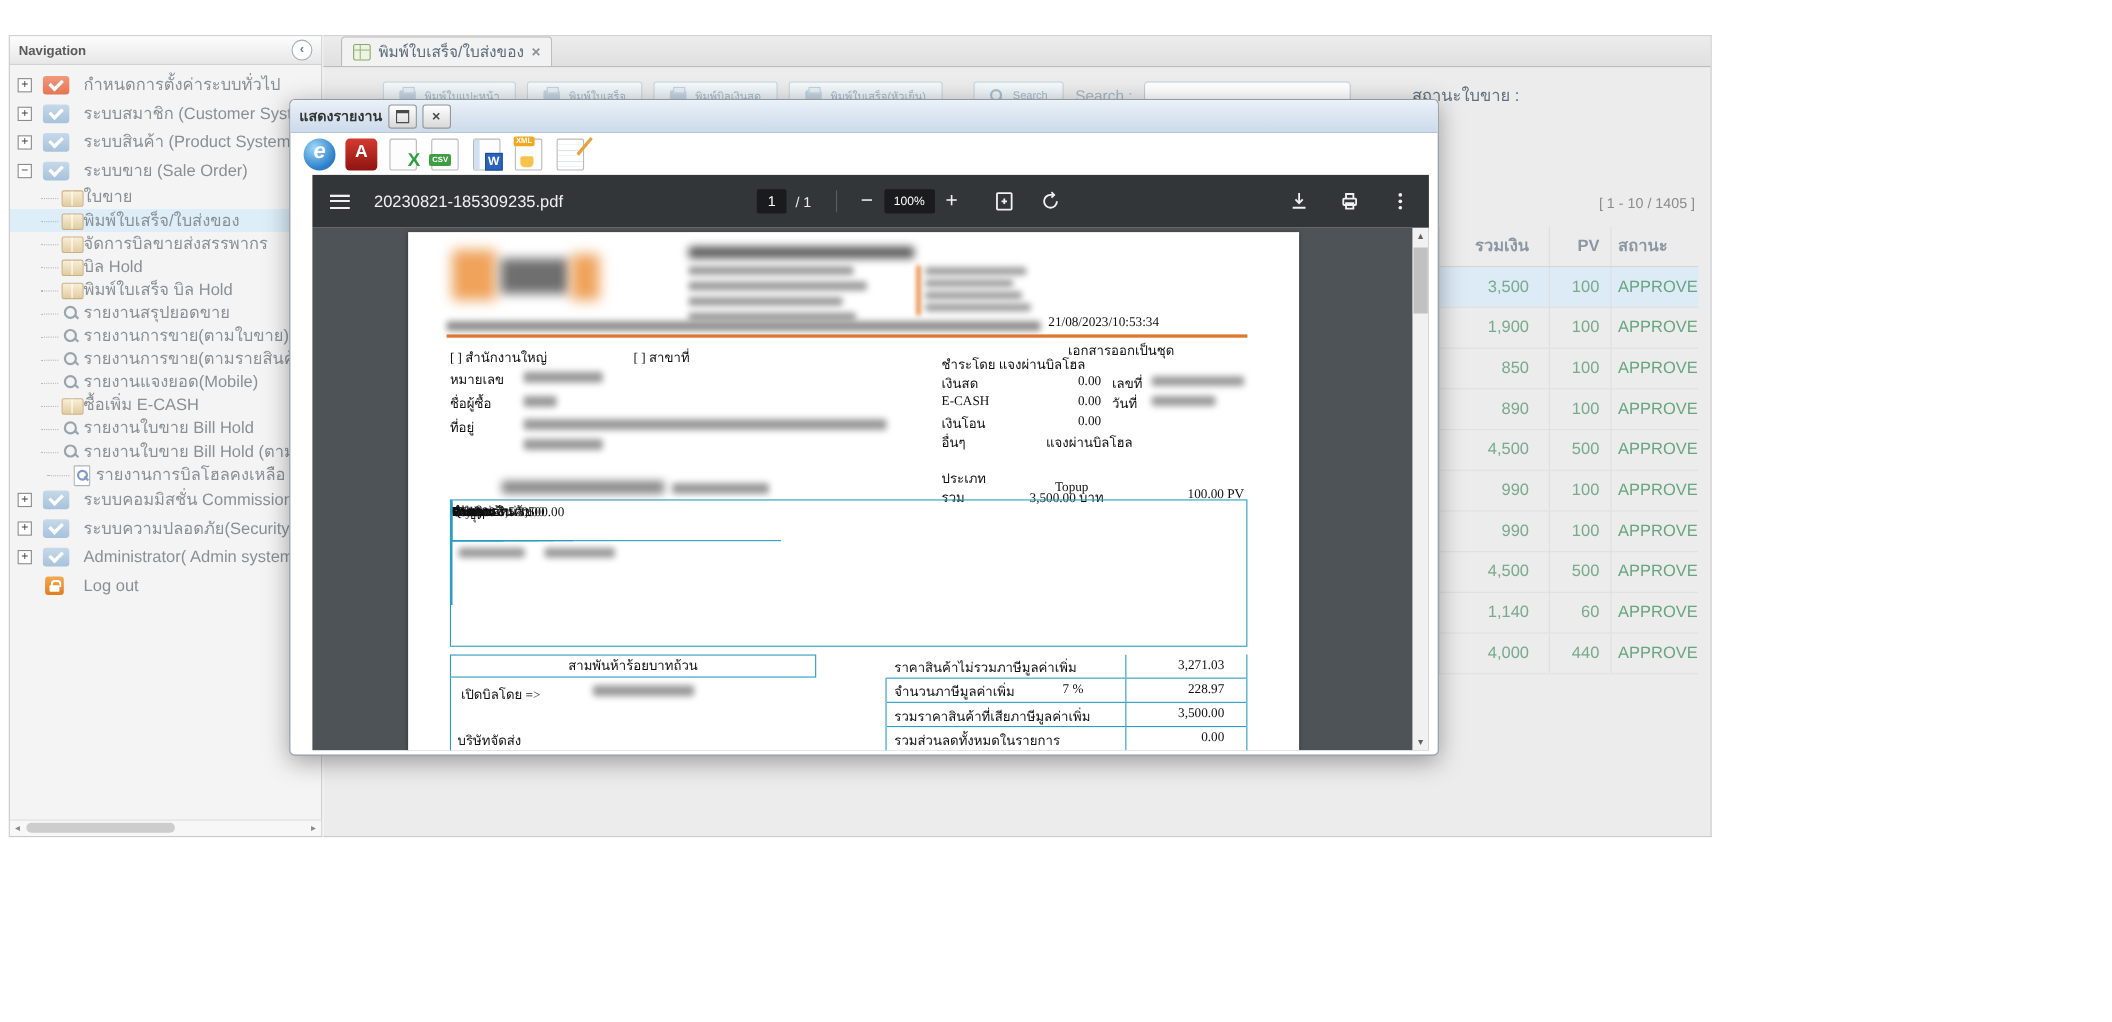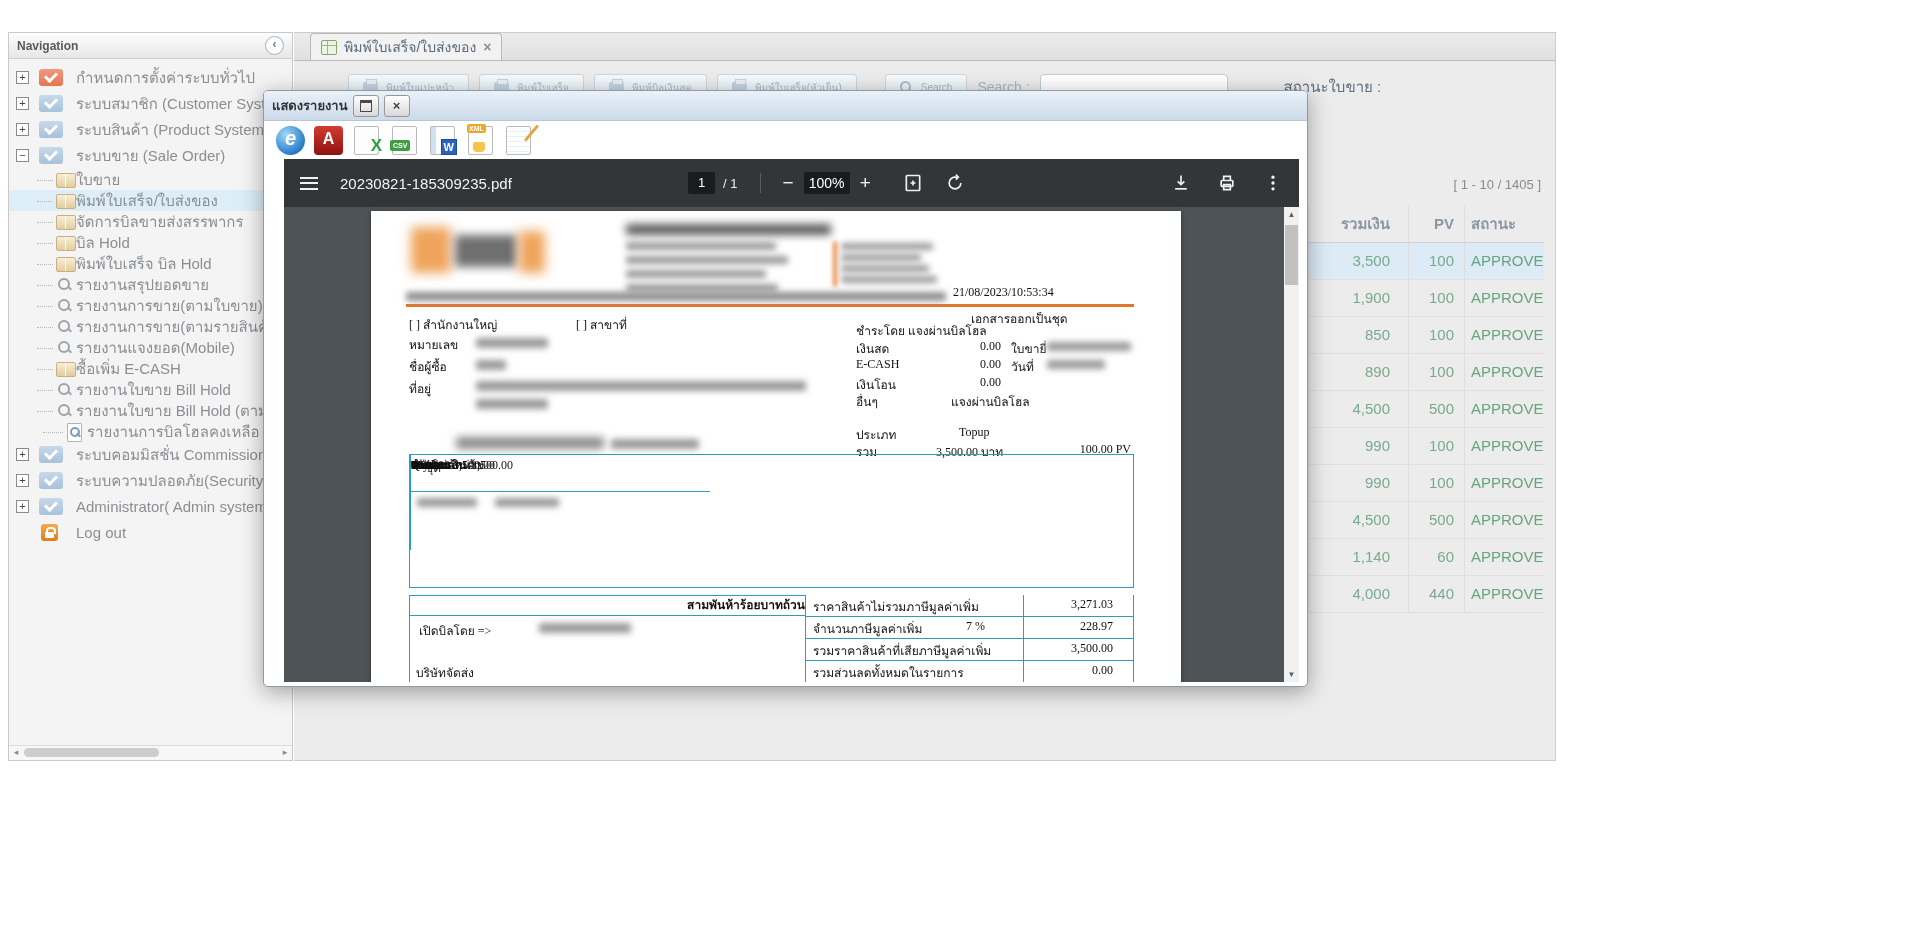--- a/index.html
+++ b/index.html
@@ -117,21 +117,21 @@
   .xi-notes::after{content:"";position:absolute;right:-3px;top:-4px;width:3px;height:20px;background:#e8a33c;transform:rotate(40deg);border-radius:1px;}
   .pdfbox{flex:1;margin:0 8px 4px 20px;display:flex;flex-direction:column;min-height:0;}
   .pdf-toolbar{height:48px;background:#323639;display:flex;align-items:center;padding:0 16px;color:#eceeef;flex:none;}
   .hamburger{width:18px;height:13px;background:linear-gradient(#f1f1f1 0 2px,transparent 2px 5px,#f1f1f1 5px 7px,transparent 7px 11px,#f1f1f1 11px 13px);cursor:pointer;}
   .pdf-filename{margin-left:22px;font-size:15px;color:#f1f1f1;}
   .pdf-center{display:flex;align-items:center;margin:0 auto;}
   .pgbox{min-width:17px;padding:0 5px;height:22px;background:#191b1c;border-radius:2px;color:#fff;font-size:13px;line-height:22px;text-align:center;}
   .pgtotal{margin:0 10px 0 8px;font-size:13px;}
   .tb-divider{width:1px;height:20px;background:#5a5e61;margin:0 12px;}
   .zoomless,.zoommore{font-size:19px;color:#f1f1f1;cursor:pointer;padding:0 10px;user-select:none;}
-  .zoombox{width:46px;height:22px;background:#191b1c;border-radius:2px;color:#fff;font-size:14px;line-height:22px;text-align:center;}
+  .zoombox{width:46px;height:22px;background:#191b1c;border-radius:2px;color:#fff;font-size:11px;line-height:22px;text-align:center;}
   .tbtn{margin-left:22px;cursor:pointer;display:flex;align-items:center;}
   .pdf-right{display:flex;align-items:center;gap:26px;margin-left:30px;}
   .pdf-right .tbtn{margin-left:0;}
   .pdf-content{flex:1;background:#4e5357;position:relative;overflow:hidden;}
   .vscroll{position:absolute;right:0;top:0;bottom:0;width:15px;background:#f1f1f1;}
   .vscroll .varr{position:absolute;left:0;width:15px;height:15px;text-align:center;font-size:8px;color:#606060;line-height:15px;cursor:pointer;}
   .vscroll .vup{top:0;}
   .vscroll .vdown{bottom:0;}
   .vscroll .vthumb{position:absolute;left:1px;top:18px;width:13px;height:60px;background:#c1c1c1;cursor:pointer;}
   
@@ -147,22 +147,22 @@
   .ptable{position:absolute;left:38px;top:243px;width:725px;height:134px;border:1px solid #2b9cc2;box-sizing:border-box;}
   .prow{display:flex;}
   .pcell{box-sizing:border-box;border-left:1px solid #2b9cc2;text-align:center;font-size:12px;position:relative;}
   .pcell:first-child{border-left:none;}
   #ptable-head .pcell{height:37px;border-bottom:1px solid #2b9cc2;padding-top:2px;}
   .pth,.pen{display:block;line-height:16px;}
   #ptable-row .pcell{height:95px;padding-top:3px;}
   .pcell.al2{text-align:right;padding-right:8px;}
   .pcell.al3,.pcell.al4{text-align:center;}
   .pcell.al5,.pcell.al6{text-align:right;padding-right:8px;}
-  .amountbox{position:absolute;left:38px;top:384px;width:397px;height:21px;border:1px solid #2b9cc2;box-sizing:border-box;
-    text-align:right;line-height:19px;font-weight:bold;}
+  .amountbox{position:absolute;left:38px;top:384px;width:333px;height:21px;border:1px solid #2b9cc2;box-sizing:border-box;
+    text-align:center;line-height:19px;}
   .leftlower{position:absolute;left:38px;top:405px;width:397px;height:195px;border-left:1px solid #2b9cc2;border-right:1px solid #2b9cc2;box-sizing:border-box;}
   .totalsbox{position:absolute;left:435px;top:384px;width:328px;height:216px;border-right:1px solid #2b9cc2;box-sizing:border-box;overflow:hidden;}
   .trow{position:relative;height:21px;border-bottom:1px solid #2b9cc2;}
   .trow::after{content:"";position:absolute;left:217px;top:0;bottom:0;border-left:1px solid #2b9cc2;}
   .tlabel{position:absolute;left:7px;top:2px;font-size:12px;white-space:nowrap;}
   .tmid{position:absolute;left:160px;top:2px;font-size:12px;}
   .tval{position:absolute;right:20px;top:2px;font-size:12px;}
   svg{display:block;}
 </style>
 </head>
@@ -376,30 +376,30 @@
             <span style="left:600px;top:98px;">เอกสารออกเป็นชุด</span>
             <span style="left:38px;top:104px;">[      ] สำนักงานใหญ่</span>
             <span style="left:205px;top:104px;">[      ] สาขาที่</span>
             <span style="left:38px;top:124px;">หมายเลข</span>
             <span style="left:38px;top:146px;">ชื่อผู้ซื้อ</span>
             <span style="left:38px;top:168px;">ที่อยู่</span>
             <span style="left:485px;top:110px;">ชำระโดย</span>
             <span style="left:537px;top:110px;">แจงผ่านบิลโฮล</span>
             <span style="left:485px;top:128px;">เงินสด</span>
             <span class="num" style="left:560px;top:128px;width:70px;">0.00</span>
-            <span style="left:640px;top:128px;">ใบขายี่</span>
+            <span style="left:640px;top:128px;">เลขที่</span>
             <span style="left:485px;top:146px;">E-CASH</span>
             <span class="num" style="left:560px;top:146px;width:70px;">0.00</span>
             <span style="left:640px;top:146px;">วันที่</span>
             <span style="left:485px;top:164px;">เงินโอน</span>
             <span class="num" style="left:560px;top:164px;width:70px;">0.00</span>
             <span style="left:485px;top:181px;">อื่นๆ</span>
             <span style="left:580px;top:181px;">แจงผ่านบิลโฮล</span>
             <span style="left:485px;top:214px;">ประเภท</span>
-            <span style="left:588px;top:214px;">Topup</span>
+            <span style="left:588px;top:224px;">Topup</span>
             <span style="left:485px;top:231px;">รวม</span>
             <span style="left:565px;top:231px;">3,500.00 บาท</span>
             <span class="num" style="left:690px;top:231px;width:70px;">100.00 PV</span>
             <div class="ptable">
               <div class="prow" id="ptable-head">
                   <span class="pcell" style="width: 80px;">
                     <span class="pth">รหัสสินค้า</span>
                     <span class="pen">Code</span>
                   </span>
                   <span class="pcell" style="width: 300px;">

